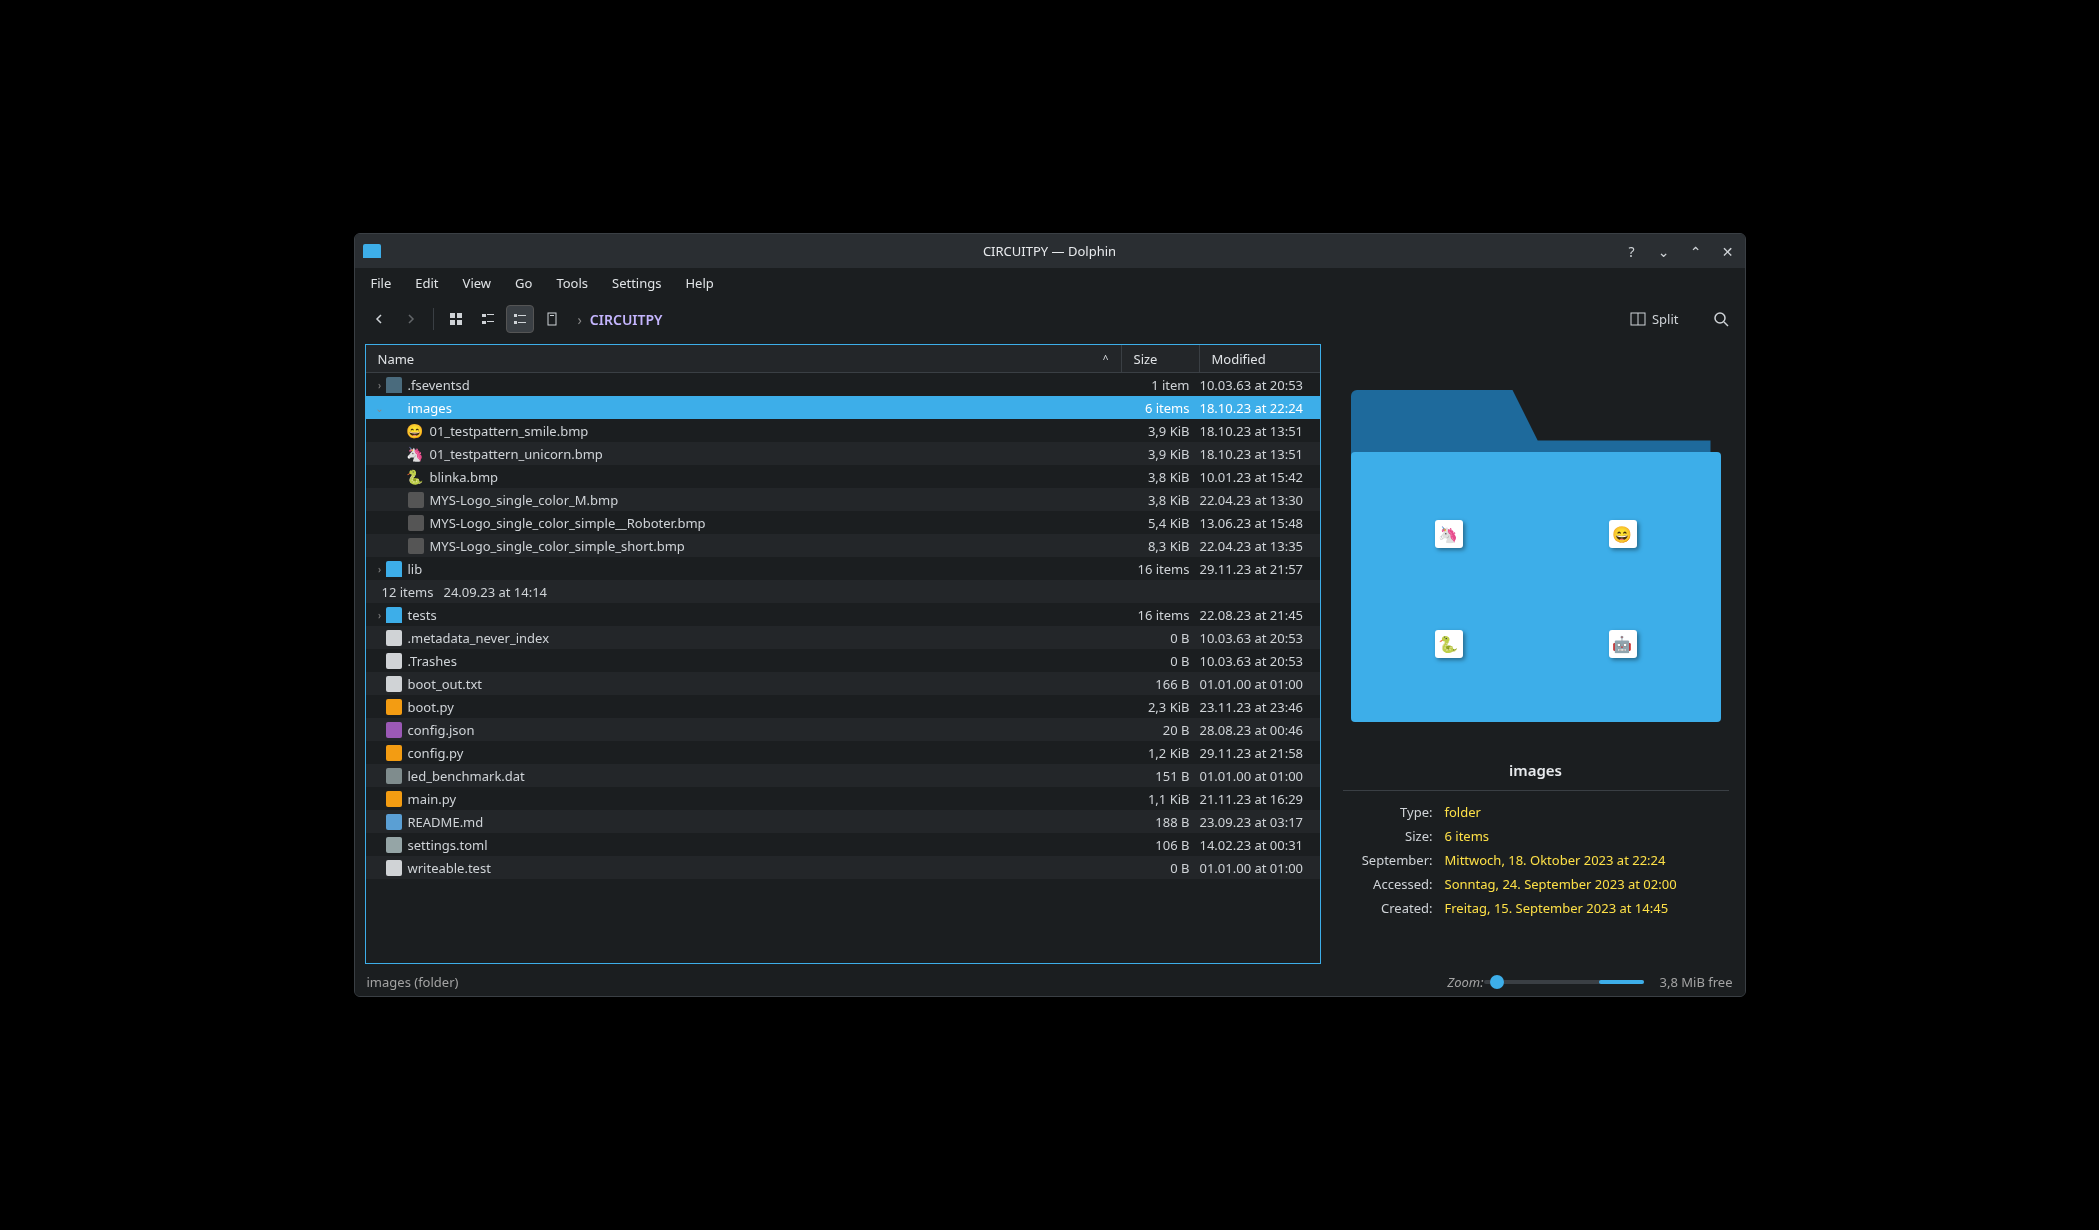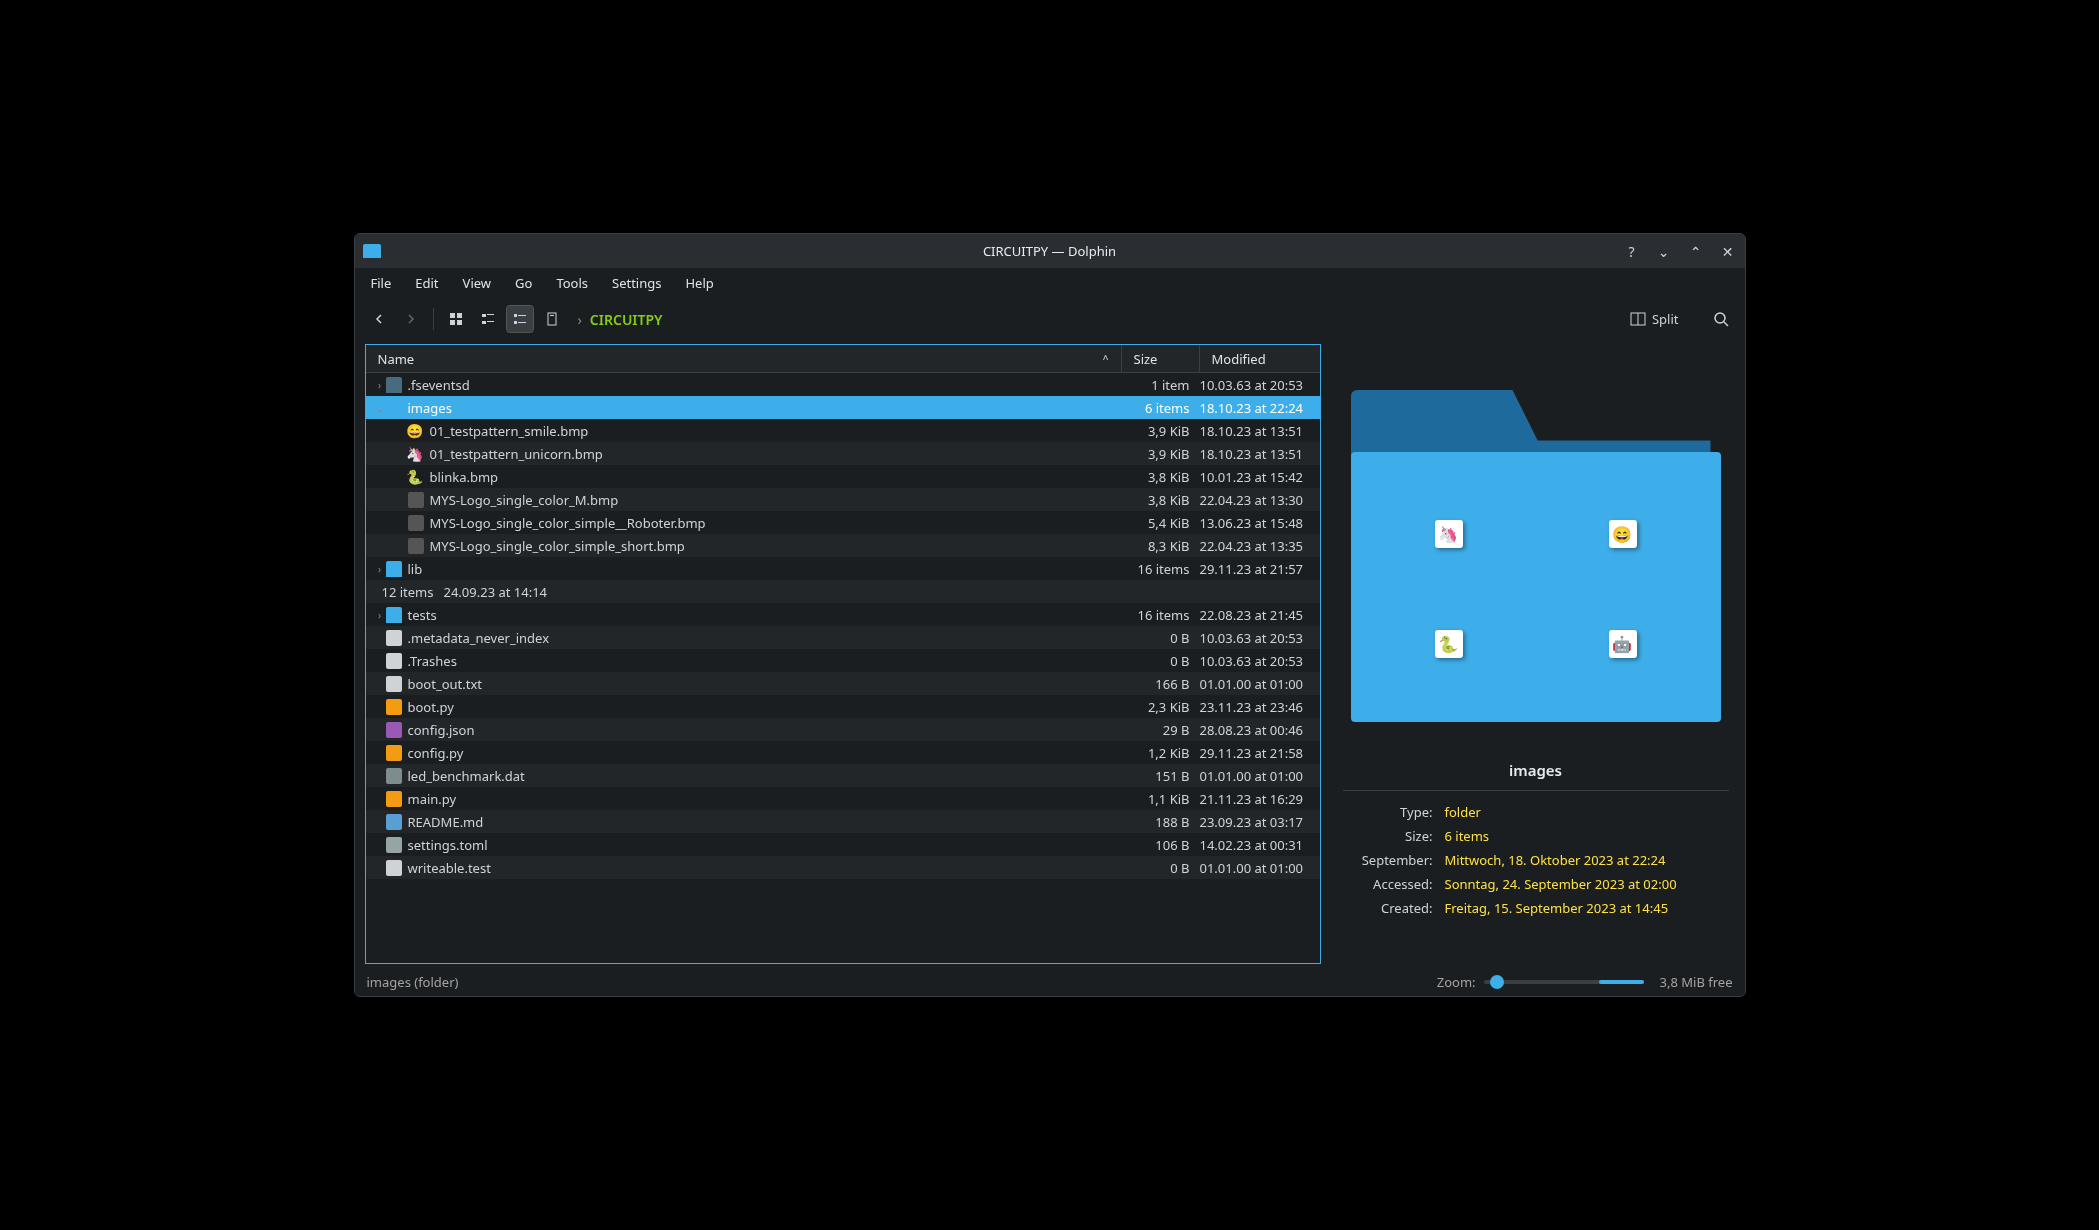--- a/index.html
+++ b/index.html
@@ -92,21 +92,21 @@
     color: #cfd3d7;
   }
   .tb-btn.active { background: #3a3f44; border: 1px solid #555; }
   .tb-sep { width: 1px; height: 22px; background: #3a3f44; margin: 0 4px; }
   .breadcrumb {
     display: flex; align-items: center; gap: 8px;
     margin-left: 8px;
     font-size: 14px;
   }
   .breadcrumb .chev { color: #888; }
-  .breadcrumb .current { color: #84cc16; font-weight: 600; }
+  .breadcrumb .current { color: #c4b5fd; font-weight: 600; }
   .toolbar-right { margin-left: auto; display: flex; align-items: center; gap: 28px; }
   .split-btn { display: flex; align-items: center; gap: 6px; cursor: pointer; }
   
   .content {
     display: flex;
     background: #1b1e20;
   }
   .file-panel {
     flex: 1;
     border: 1px solid #3daee9;
@@ -236,21 +236,21 @@
     align-items: center;
     padding: 0 12px;
     font-size: 13px;
     color: #a3a3a3;
     gap: 16px;
   }
   .statusbar .zoom {
     margin-left: auto;
     display: flex;
     align-items: center;
-    gap: 8px;
+    font-style: italic;
   }
   .slider {
     width: 160px; height: 4px;
     background: #3a3f44;
     border-radius: 2px;
     position: relative;
   }
   .slider .active { position: absolute; left: 72%; width: 28%; height: 100%; background: #3daee9; border-radius: 2px; }
   .slider .handle {
     position: absolute; left: 4%; top: -5px;
@@ -504,21 +504,21 @@
             <div class="cell-size">2,3 KiB</div>
             <div class="cell-mod">23.11.23 at 23:46</div>
           </div>
           <div class="row">
             <div class="cell-name">
               <span class="expander"></span>
               <span class="indent" style="width: 0px;"></span>
               <span class="ficon file-json"></span>
               <span>config.json</span>
             </div>
-            <div class="cell-size">29 B</div>
+            <div class="cell-size">20 B</div>
             <div class="cell-mod">28.08.23 at 00:46</div>
           </div>
           <div class="row">
             <div class="cell-name">
               <span class="expander"></span>
               <span class="indent" style="width: 0px;"></span>
               <span class="ficon file-py"></span>
               <span>config.py</span>
             </div>
             <div class="cell-size">1,2 KiB</div>

